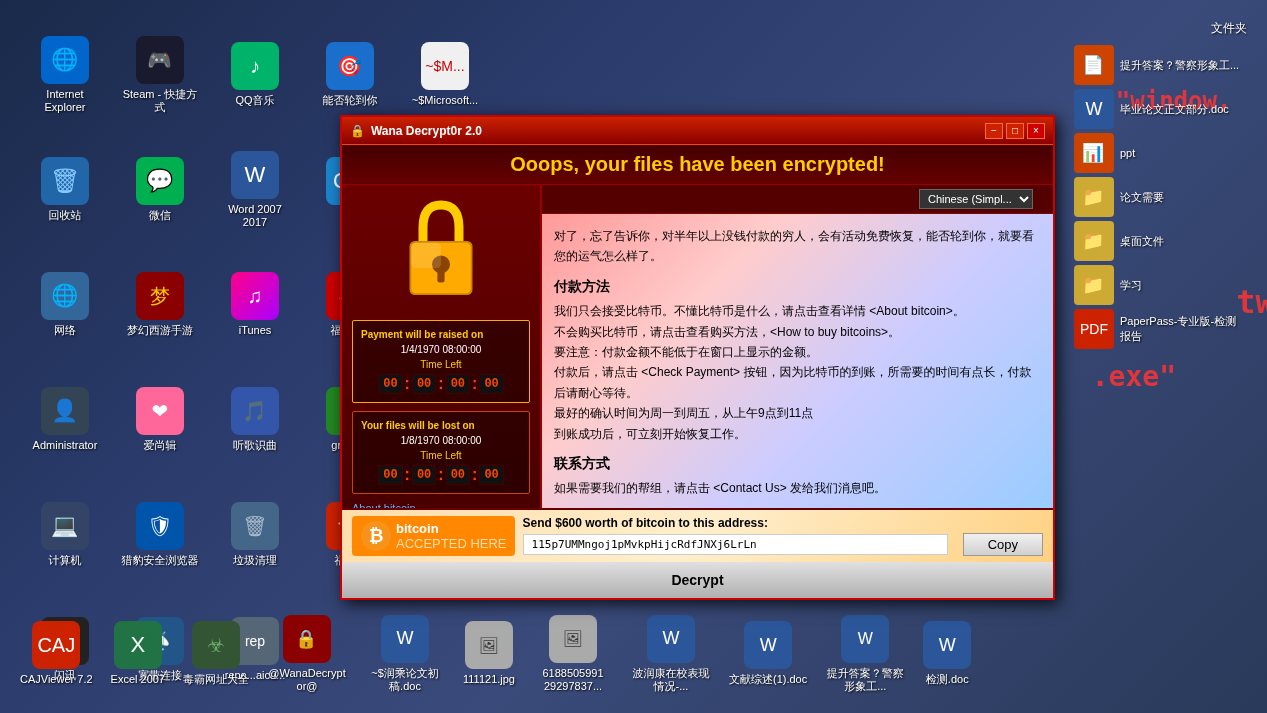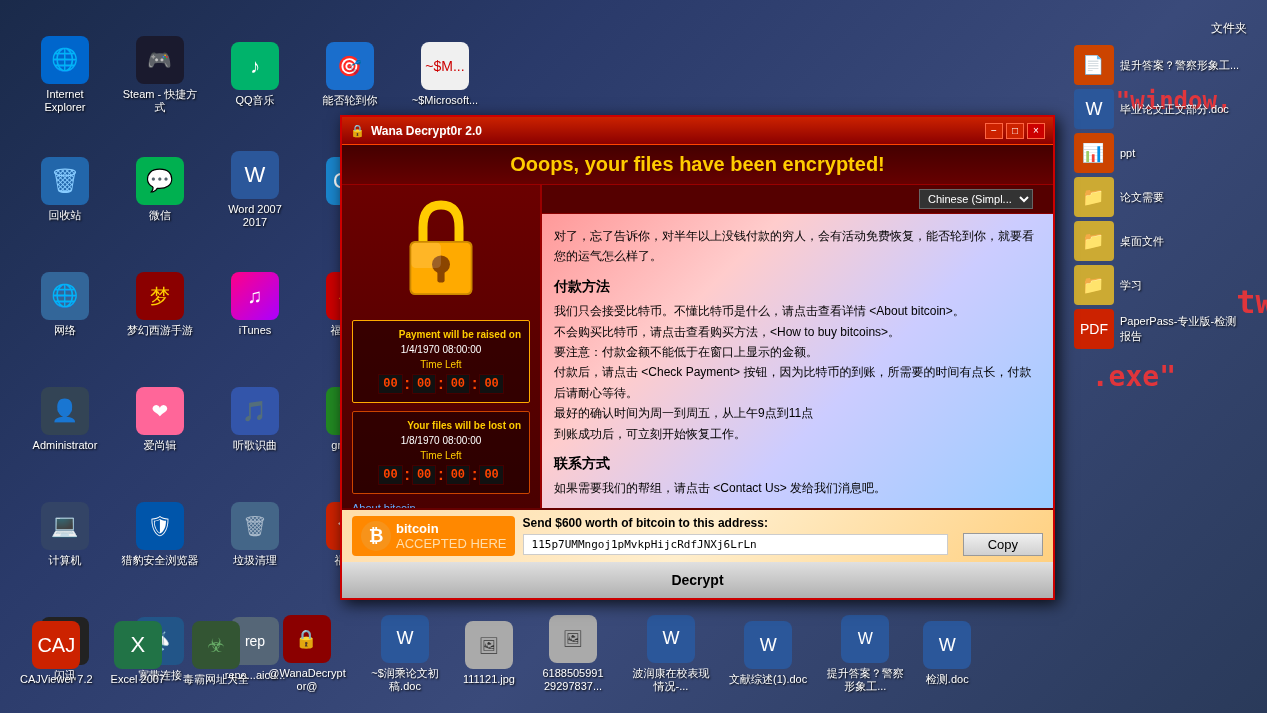--- a/index.html
+++ b/index.html
@@ -177,21 +177,21 @@
     }
 
     .payment-box.highlight {
       border-color: #ffaa00;
     }
 
     .payment-label {
       color: #ffcc00;
       font-size: 10px;
       font-weight: bold;
-      text-align: right;
+      text-align: left;
       margin-bottom: 4px;
     }
 
     .payment-date {
       color: white;
       font-size: 10px;
       text-align: center;
       margin-bottom: 4px;
     }
 

